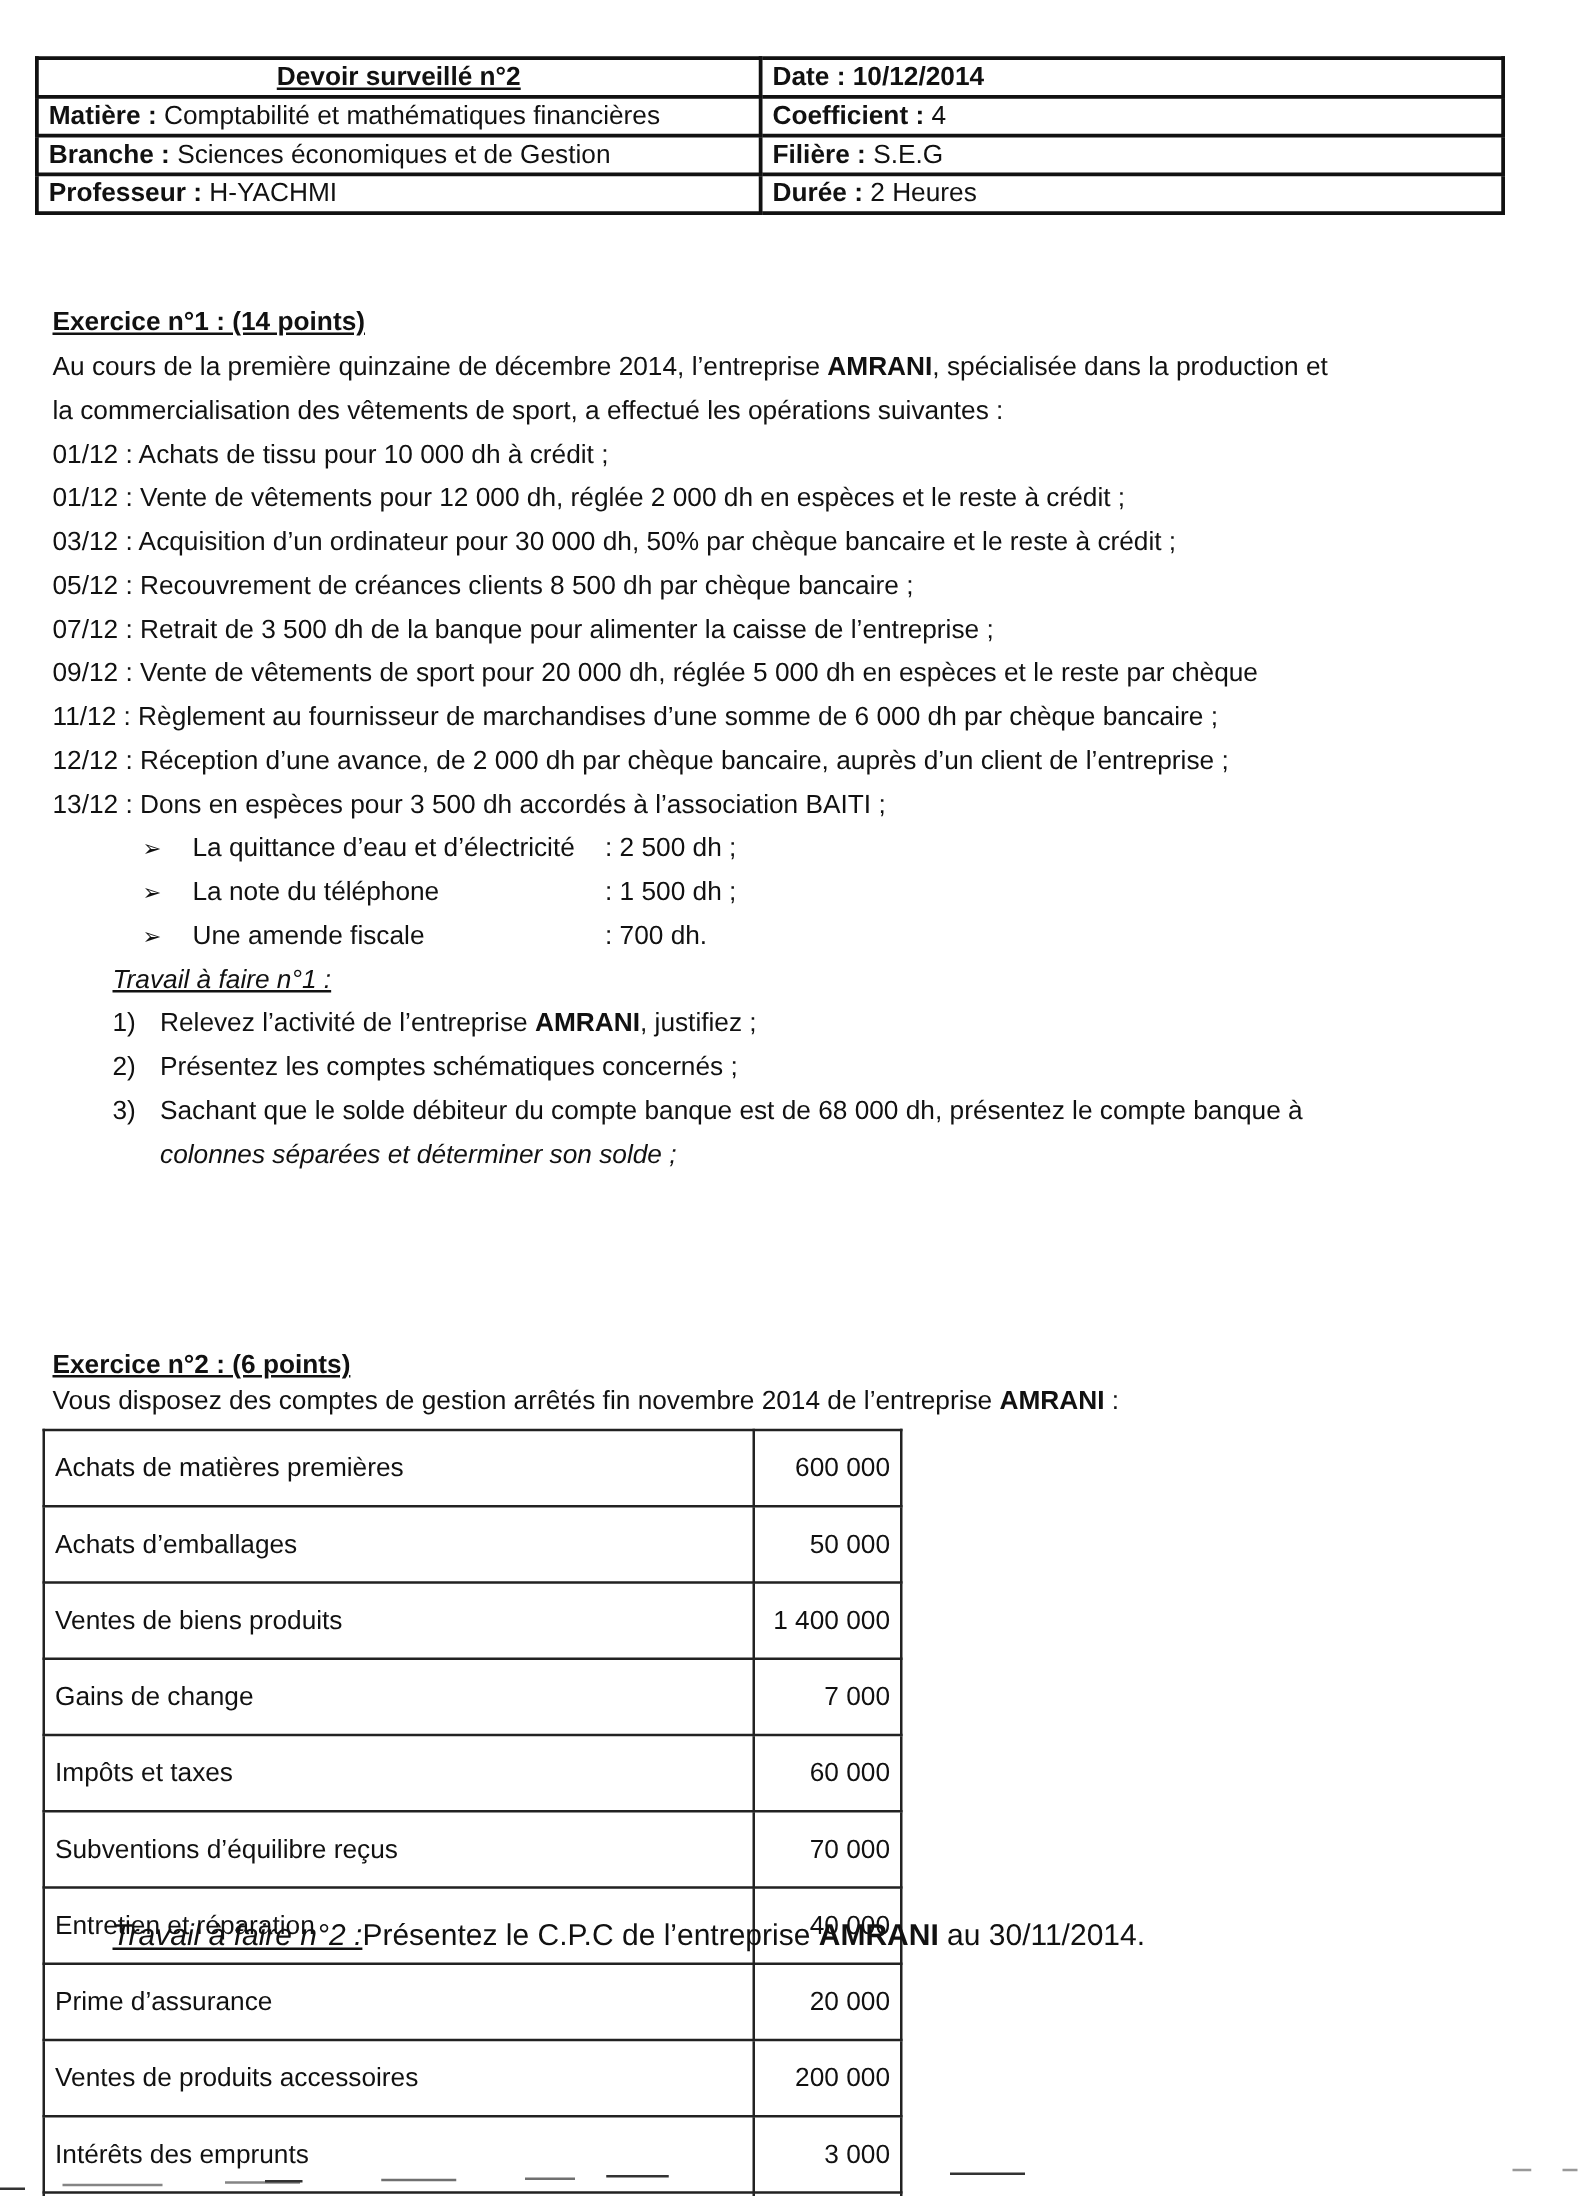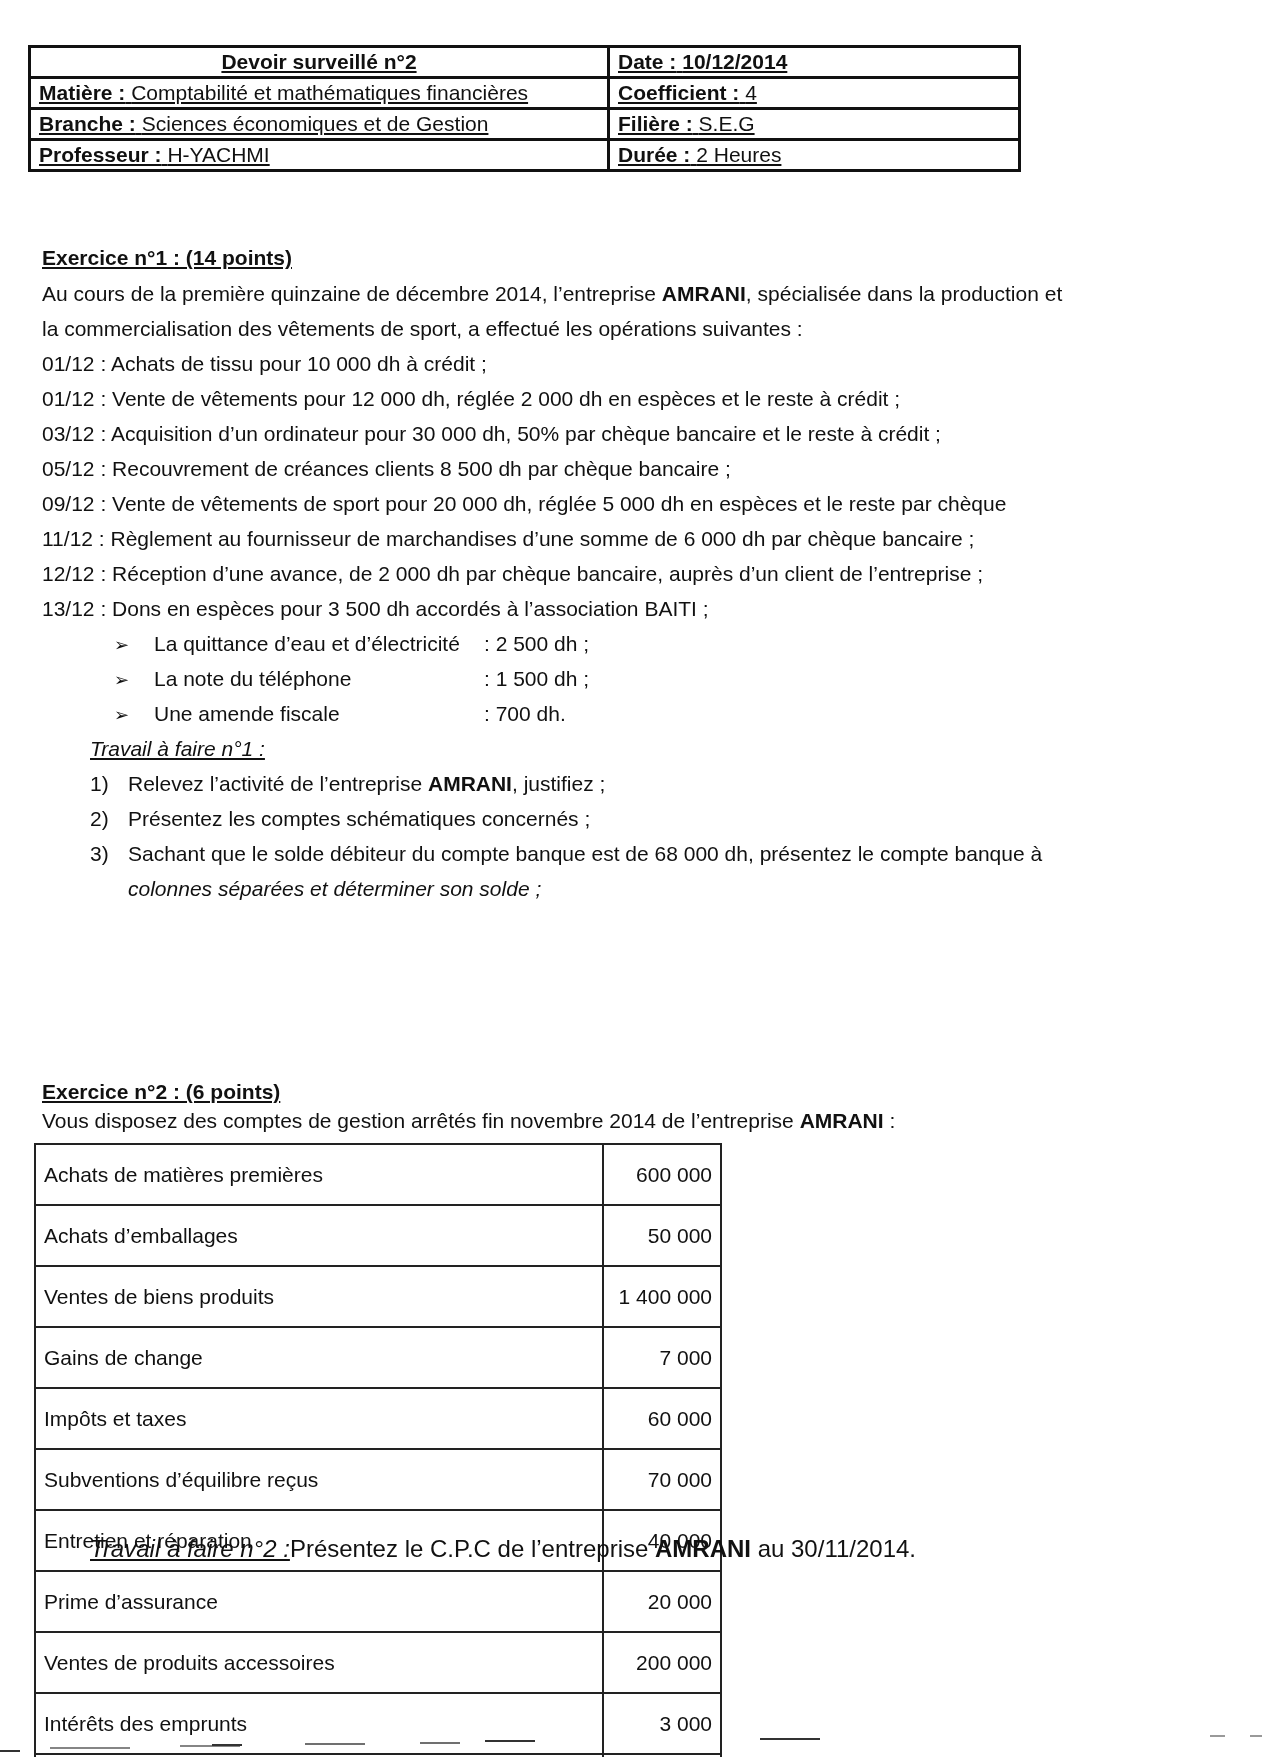--- a/index.html
+++ b/index.html
@@ -2,26 +2,26 @@
 <html><head>
   <meta charset="utf-8">
   <style>
     html, body { margin: 0; padding: 0; background: #ffffff; }
     body {
       width: 1275px; height: 1757px; position: relative; overflow: hidden;
       font-family: "Liberation Sans", "DejaVu Sans", sans-serif;
       color: #111111; font-size: 21px;
     }
     .header-table {
-      position: absolute; left: 28px; top: 45px; width: 993px;
+      position: absolute; left: 28px; top: 45px; width: 1176px;
       border-collapse: collapse; table-layout: fixed;
     }
     .header-table td {
       border: 3px solid #111; height: 28px; padding: 0 8px;
-      font-size: 21px; line-height: 28px; white-space: nowrap; text-decoration: underline;
+      font-size: 21px; line-height: 28px; white-space: nowrap;
     }
     .header-table td.left { width: 560px; }
     .header-table td.title { text-align: center; font-weight: bold; text-decoration: underline; }
     .b { font-weight: bold; }
     .ex-title {
       position: absolute; left: 42px; font-weight: bold; text-decoration: underline; font-size: 21px;
     }
     .para { position: absolute; left: 42px; width: 1140px; font-size: 21px; line-height: 35px; }
     .line { height: 35px; white-space: nowrap; }
     .bullet { padding-left: 72px; white-space: nowrap; height: 35px; }
@@ -69,20 +69,21 @@
 
 <div class="ex-title" style="top:246px;">Exercice n°1 : (14 points)</div>
 
 <div class="para" style="top:276px;">
   <div class="line"><span> Au cours de la première quinzaine de décembre 2014, l’entreprise </span><span class="b">AMRANI</span><span>, spécialisée dans la production et</span></div>
   <div class="line">la commercialisation des vêtements de sport, a effectué les opérations suivantes :</div>
   <div class="line">01/12 : Achats de tissu pour 10 000 dh à crédit ;</div>
   <div class="line">01/12 : Vente de vêtements pour 12 000 dh, réglée 2 000 dh en espèces et le reste à crédit ;</div>
   <div class="line">03/12 : Acquisition d’un ordinateur pour 30 000 dh, 50% par chèque bancaire et le reste à crédit ;</div>
   <div class="line">05/12 : Recouvrement de créances clients 8 500 dh par chèque bancaire ;</div>
+  <div class="line">07/12 : Retrait de 3 500 dh de la banque pour alimenter la caisse de l’entreprise ;</div>
   <div class="line">09/12 : Vente de vêtements de sport pour 20 000 dh, réglée 5 000 dh en espèces et le reste par chèque</div>
   <div class="line">11/12 : Règlement au fournisseur de marchandises d’une somme de  6 000 dh par chèque bancaire ;</div>
   <div class="line">12/12 : Réception d’une avance, de 2 000 dh par chèque bancaire, auprès d’un client de l’entreprise ;</div>
   <div class="line">13/12 : Dons en espèces pour 3 500 dh accordés à l’association BAITI ;</div>
 
   <div class="bullet"><span class="arrow">➢</span><span class="lbl">La quittance d’eau et d’électricité</span><span class="val">: 2 500 dh ;</span></div>
   <div class="bullet"><span class="arrow">➢</span><span class="lbl">La note du téléphone</span><span class="val">: 1 500 dh ;</span></div>
   <div class="bullet"><span class="arrow">➢</span><span class="lbl">Une amende fiscale</span><span class="val">:    700 dh.</span></div>
 
   <div class="line"><span class="task-title">Travail à faire n°1 :</span></div>

